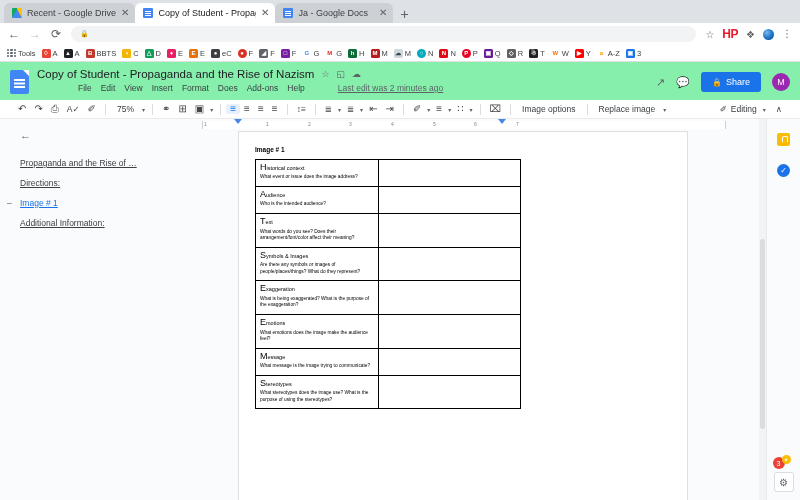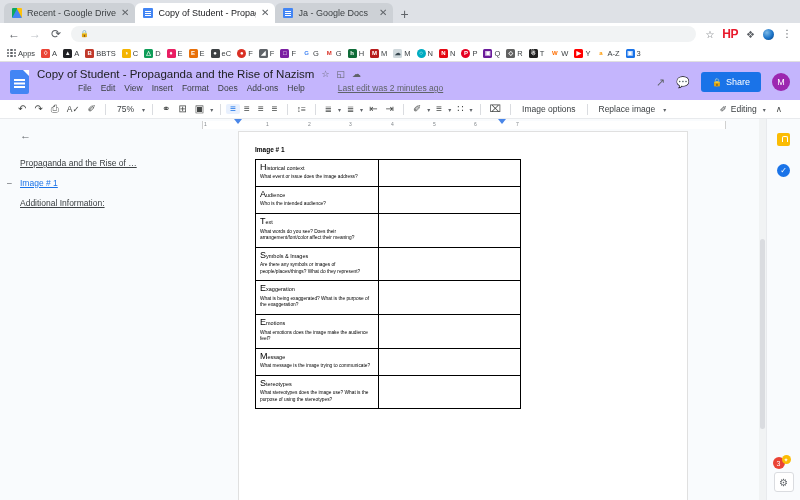--- a/index.html
+++ b/index.html
@@ -79,21 +79,21 @@
     font-size: 6px; color: #fff; font-weight: bold; line-height: 1;
   }
   .apps-grid {
     width: 9px; height: 9px; display: grid; grid-template-columns: repeat(3,1fr);
     grid-template-rows: repeat(3,1fr); gap: 1px;
   }
   .apps-grid i { background: #5f6368; border-radius: 50%; }
 
   
   .docs-header {
-    background: #c4b5fd; display: flex; align-items: flex-start;
+    background: #86efac; display: flex; align-items: flex-start;
     padding: 6px 10px 3px 10px; gap: 8px; height: 38px;
   }
   .docs-logo {
     width: 19px; height: 24px; background: #4285f4; border-radius: 2px;
     position: relative; flex: 0 0 19px; margin-top: 2px;
   }
   .docs-logo::before {
     content: ""; position: absolute; right: 0; top: 0;
     border-left: 6px solid transparent; border-top: 6px solid #ffffff;
   }
@@ -274,21 +274,21 @@
           <i></i>
           <i></i>
           <i></i>
           <i></i>
           <i></i>
           <i></i>
           <i></i>
           <i></i>
           <i></i>
         </span>
-      <span>Apps</span>
+      <span>Tools</span>
     </div>
     <div class="bm">
         <span class="bmicon" style="background:#ea4335">♢</span>
         <span>A</span>
       </div>
     <div class="bm">
         <span class="bmicon" style="background:#202124">▲</span>
         <span>A</span>
       </div>
     <div class="bm">
@@ -472,20 +472,23 @@
       <span class="tb small">∧</span>
     </div>
   </div>
 
   <div class="workspace">
 
     <div class="outline">
       <div class="outline-back">←</div>
       <div class="ol-item">
         <span>Propaganda and the Rise of …</span>
+      </div>
+      <div class="ol-item">
+        <span>Directions:</span>
       </div>
       <div class="ol-item active">
         <span class="minus">–</span>
         <span>Image # 1</span>
       </div>
       <div class="ol-item">
         <span>Additional Information:</span>
       </div>
     </div>
 

